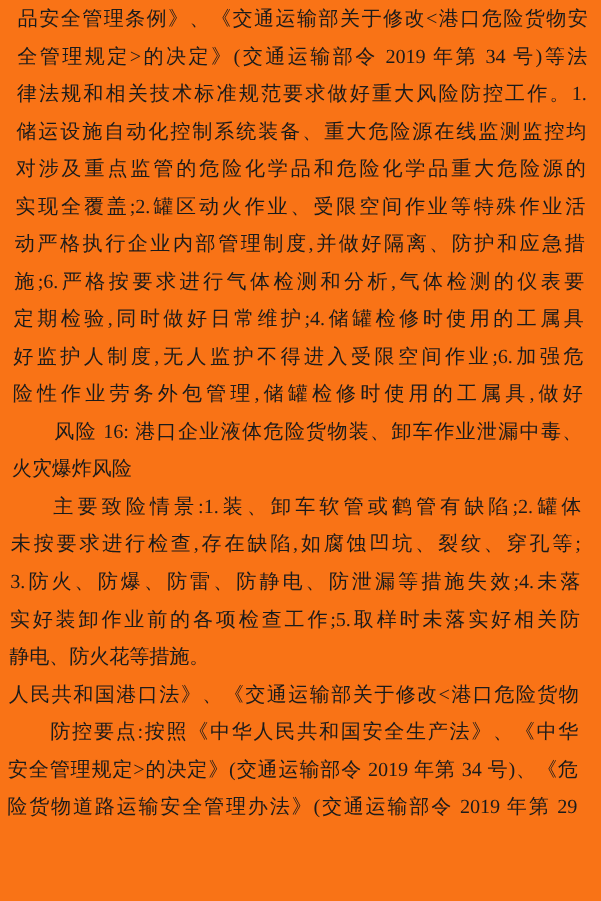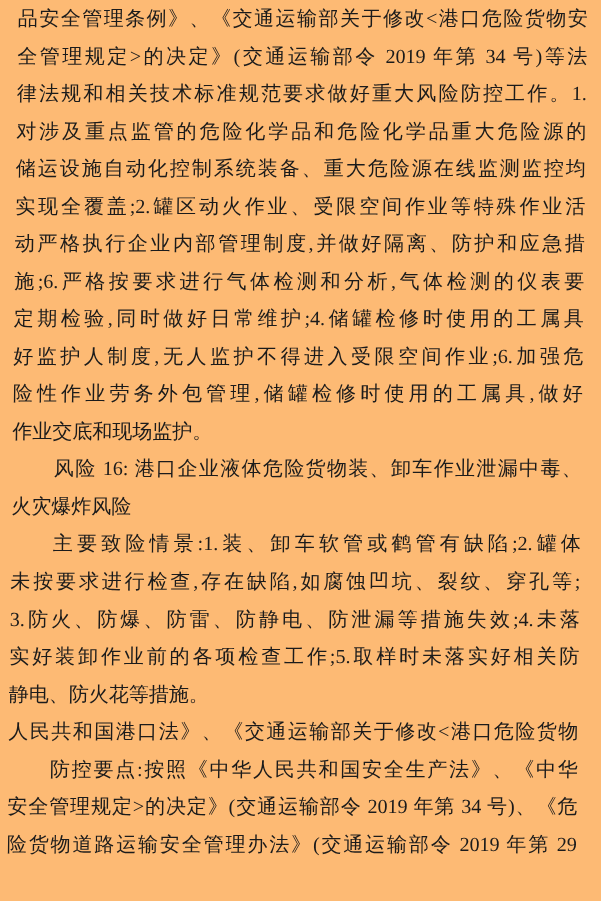--- a/index.html
+++ b/index.html
@@ -31,36 +31,35 @@
     white-space: normal;
   }
   .line.end { text-align-last: left; }
   .line.ind { text-indent: 42px; }
   .hd .line { font-weight: 400; }
   .lead { font-weight: 400; }
 </style>
 </head>
 <body>
 
-<div class="page" style="background: #fdba74; color: rgb(27, 27, 27);">
+<div class="page" style="background: #f97316; color: rgb(27, 27, 27);">
   <div class="sheet">
 
     <section>
       <div class="line">品安全管理条例》、《交通运输部关于修改&lt;港口危险货物安</div>
       <div class="line">全管理规定&gt;的决定》(交通运输部令 2019 年第 34 号)等法</div>
       <div class="line">律法规和相关技术标准规范要求做好重大风险防控工作。1.</div>
+      <div class="line">储运设施自动化控制系统装备、重大危险源在线监测监控均</div>
       <div class="line">对涉及重点监管的危险化学品和危险化学品重大危险源的</div>
-      <div class="line">储运设施自动化控制系统装备、重大危险源在线监测监控均</div>
       <div class="line">实现全覆盖;2.罐区动火作业、受限空间作业等特殊作业活</div>
       <div class="line">动严格执行企业内部管理制度,并做好隔离、防护和应急措</div>
       <div class="line">施;6.严格按要求进行气体检测和分析,气体检测的仪表要</div>
       <div class="line">定期检验,同时做好日常维护;4.储罐检修时使用的工属具</div>
       <div class="line">好监护人制度,无人监护不得进入受限空间作业;6.加强危</div>
       <div class="line">险性作业劳务外包管理,储罐检修时使用的工属具,做好</div>
-      <div class="line end">作业交底和现场监护。</div>
     </section>
 
     <section class="hd">
       <div class="line ind">风险 16: 港口企业液体危险货物装、卸车作业泄漏中毒、</div>
       <div class="line end">火灾爆炸风险</div>
     </section>
 
     <section>
       <div class="line ind">
         <span class="lead">主要致险情景:</span><span>1.装、卸车软管或鹤管有缺陷;2.罐体</span>

